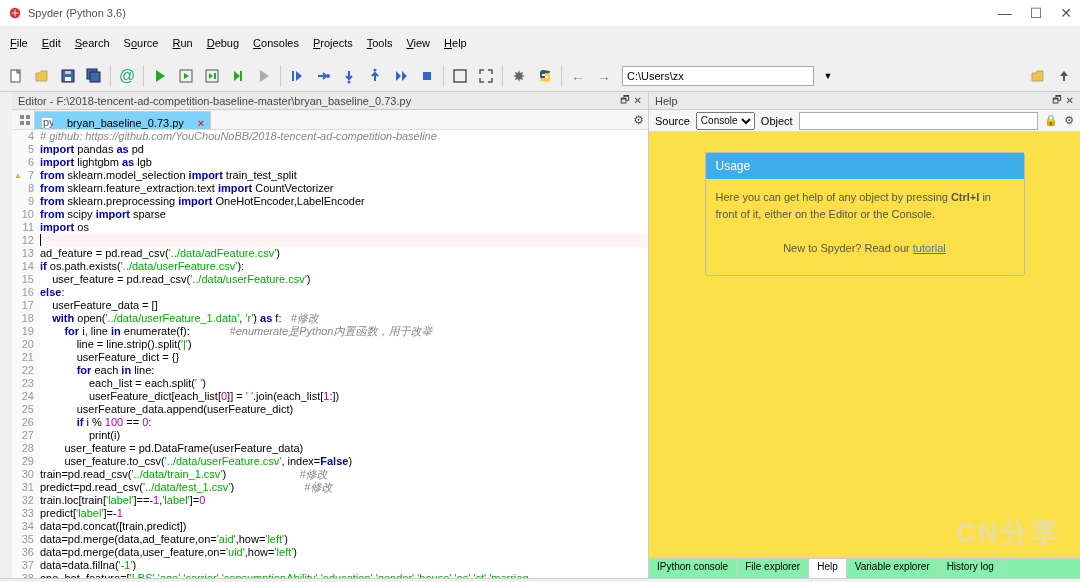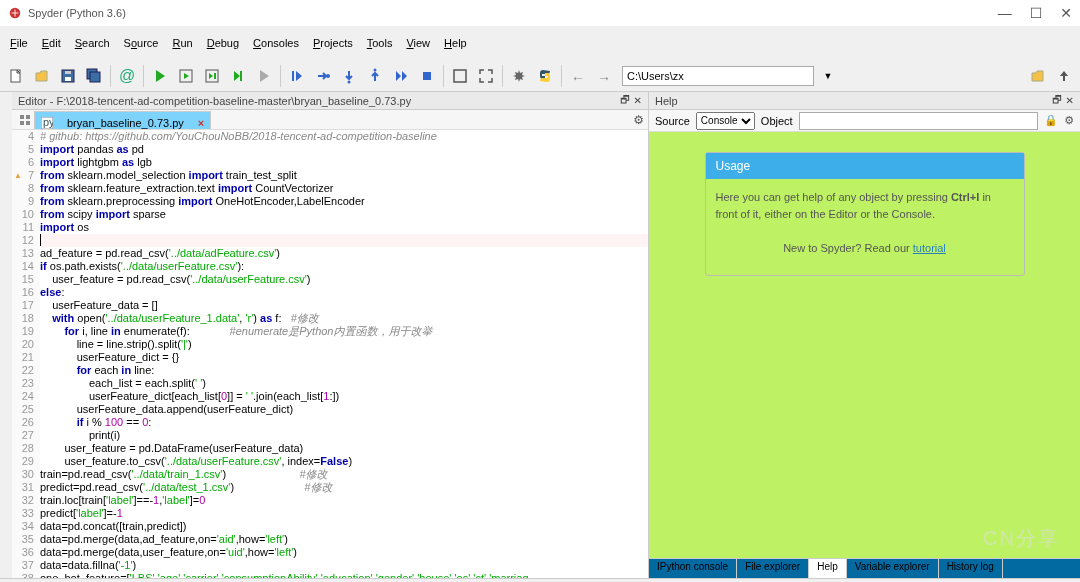--- a/index.html
+++ b/index.html
@@ -47,36 +47,36 @@
 .cm { color:#888; font-style:italic; }
 .st { color:#00aa00; }
 .nm { color:#aa00aa; }
 .fn { color:#000; }
 
 .help-header { height:22px; background:#f6f6f6; border-bottom:1px solid #ddd; display:flex; align-items:center; padding:0 6px; gap:6px; }
 .help-header select { height:18px; font-size:10px; }
 .help-header input { flex:1; height:18px; border:1px solid #aaa; padding:0 4px; }
 .help-header .hicon { font-size:11px; color:#555; }
 
-.help-body { flex:1; background:#bef264; padding:20px; overflow:auto; }
+.help-body { flex:1; background:#fde047; padding:20px; overflow:auto; }
 .usage-card { border:1px solid #bbb; border-radius:3px; max-width:320px; margin:0 auto; }
 .usage-hd { background:#3daee9; color:#fff; padding:6px 10px; font-size:12px; }
 .usage-bd { padding:10px; color:#555; font-size:11px; line-height:1.5; }
 .usage-bd p { margin-bottom:10px; }
 .usage-bd a { color:#2980b9; }
 .usage-ft { text-align:center; padding:8px; border-top:0; font-size:11px; color:#555; }
 
-.tabs-bottom { height:20px; display:flex; border-top:1px solid #ccc; background:#0369a1; }
+.tabs-bottom { height:20px; display:flex; border-top:1px solid #ccc; background:#86efac; }
 .tabs-bottom .btab { padding:2px 8px; border-right:1px solid #ccc; cursor:pointer; font-size:10px; }
 .tabs-bottom .btab.active { background:#fff; }
 
 .statusbar { height:18px; background:#f0f0f0; border-top:1px solid #ccc; display:flex; align-items:flex-end; padding:0 8px; font-size:10px; color:#444; gap:18px; justify-content:flex-end; }
 .statusbar .sitem b { font-weight:bold; }
 
-.watermark { position:absolute; right:20px; bottom:30px; color:#ddd; font-size:20px; font-weight:normal; pointer-events:none; opacity:0.6; letter-spacing:2px; }
+.watermark { position:absolute; right:20px; bottom:30px; color:#ddd; font-size:28px; font-weight:bold; pointer-events:none; opacity:0.6; letter-spacing:2px; }
 
 svg { display:block; }
 </style>
 </head>
 <body>
 
 <div class="titlebar">
   <svg class="logo" viewBox="0 0 16 16">
       <circle cx="8" cy="8" r="6" fill="#c33"></circle>
       <path d="M4 8 L12 8 M8 4 L8 12" stroke="#fff" stroke-width="1"></path>

